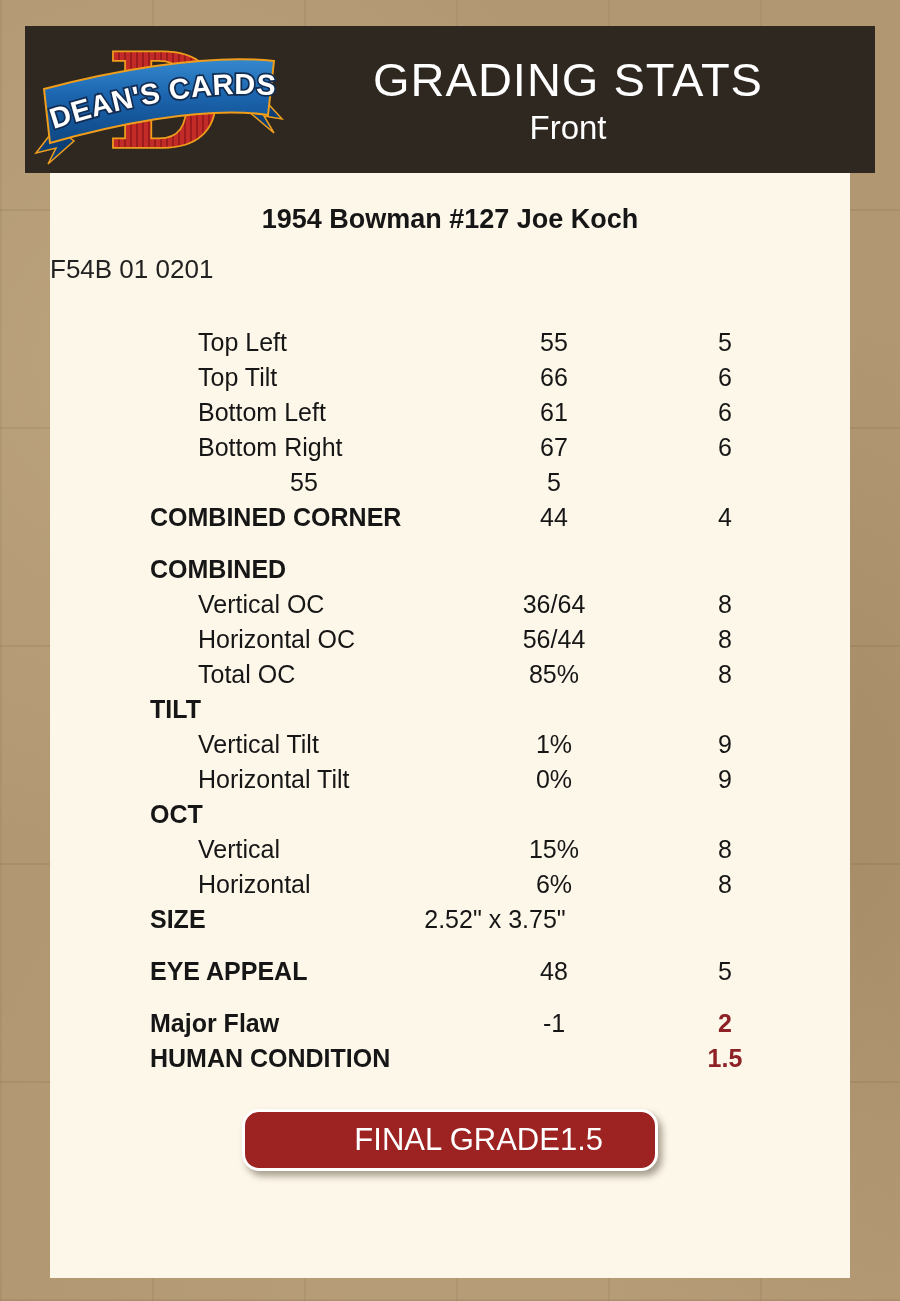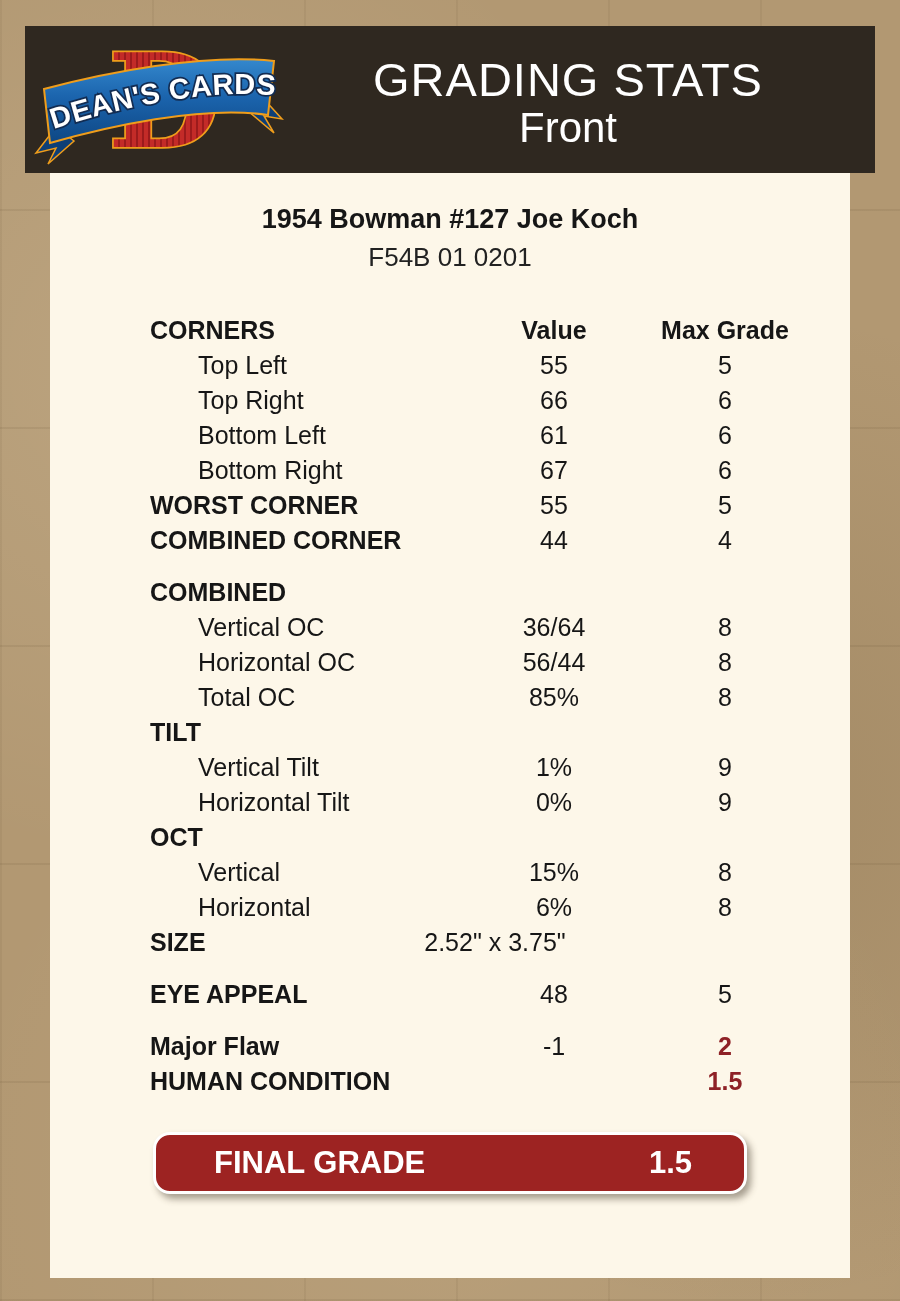--- a/index.html
+++ b/index.html
@@ -20,54 +20,54 @@
   
   .header-bar{
     width:850px;height:147px;
     margin:0 auto;position:relative;top:26px;
     background:var(--header-bg,#2f2820);
     display:flex;align-items:center;
   }
   .logo-wrap{width:268px;display:flex;justify-content:center;align-items:center;}
   .header-text{flex:1;text-align:center;color:#fff;padding-right:32px;}
   .header-title{font-size:47px;letter-spacing:1px;line-height:56px;}
-  .header-subtitle{font-size:42px;line-height:40px;}
+  .header-subtitle{font-size:33px;line-height:40px;}
   
   .panel{
     width:800px;height:1105px;
     margin:26px auto 0;
     background:var(--panel-bg,#fdf7e9);
     box-sizing:border-box;
     padding-top:28px;
     color:#161616;
   }
   .card-title{text-align:center;font-size:27px;font-weight:700;line-height:36px;}
-  .card-code{text-align:center;font-size:26px;line-height:36px;margin-top:2px;color:#222;}
+  .card-code{text-align:left;font-size:26px;line-height:36px;margin-top:14px;color:#222;}
   
   .grading-table{margin:38px 0 0 100px;width:650px;}
   .row{display:grid;grid-template-columns:308px 192px 150px;height:35px;align-items:center;font-size:25px;}
   .cell{white-space:nowrap;}
   .label{text-align:left;}
   .row.indent .label{padding-left:48px;}
   .row.bold .label{font-weight:700;}
   .row.head .cell{font-weight:700;}
   .value,.max{text-align:center;}
   .row.wide .value span{display:inline-block;transform:translateX(-59px);}
   .red{color:var(--value-red,#8e2126);font-weight:700;}
   .spacer{height:17px;}
   
   .btn-wrap{display:flex;justify-content:center;margin-top:33px;}
   .final-grade{
-    width:594px;height:62px;box-sizing:border-box;
+    width:416px;height:62px;box-sizing:border-box;
     background:var(--accent-red,#9d2322);
     border:3px solid #fff;border-radius:17px;
     box-shadow:4px 5px 7px rgba(60,48,34,.45);
-    display:flex;align-items:center;justify-content:space-between;
+    display:flex;align-items:center;justify-content:flex-end;
     padding:0 52px 0 58px;
-    color:#fff;font-size:31px;font-weight:700;
+    color:#fff;font-size:31px;font-weight:400;
     cursor:pointer;
   }
 </style>
 </head>
 <body>
 
 <div class="page">
 
   <div class="header-bar">
     <div class="logo-wrap">
@@ -97,47 +97,41 @@
       <div class="header-title">GRADING STATS</div>
       <div class="header-subtitle">Front</div>
     </div>
   </div>
 
   <div class="panel">
     <div class="card-title">1954 Bowman #127 Joe Koch</div>
     <div class="card-code">F54B 01 0201</div>
 
     <div class="grading-table">
-        <div class="row bold head">
-          <div class="cell label">CORNERS</div>
-          <div class="cell value"><span>Value</span></div>
-          <div class="cell max">Max Grade</div>
-        </div>
         <div class="row indent">
           <div class="cell label">Top Left</div>
           <div class="cell value"><span>55</span></div>
           <div class="cell max">5</div>
         </div>
         <div class="row indent">
-          <div class="cell label">Top Right</div>
+          <div class="cell label">Top Tilt</div>
           <div class="cell value"><span>66</span></div>
           <div class="cell max">6</div>
         </div>
         <div class="row indent">
           <div class="cell label">Bottom Left</div>
           <div class="cell value"><span>61</span></div>
           <div class="cell max">6</div>
         </div>
         <div class="row indent">
           <div class="cell label">Bottom Right</div>
           <div class="cell value"><span>67</span></div>
           <div class="cell max">6</div>
         </div>
         <div class="row bold">
-          <div class="cell label">WORST CORNER</div>
           <div class="cell value"><span>55</span></div>
           <div class="cell max">5</div>
         </div>
         <div class="row bold">
           <div class="cell label">COMBINED CORNER</div>
           <div class="cell value"><span>44</span></div>
           <div class="cell max">4</div>
         </div>
         <div class="spacer"></div>
         <div class="row bold">

